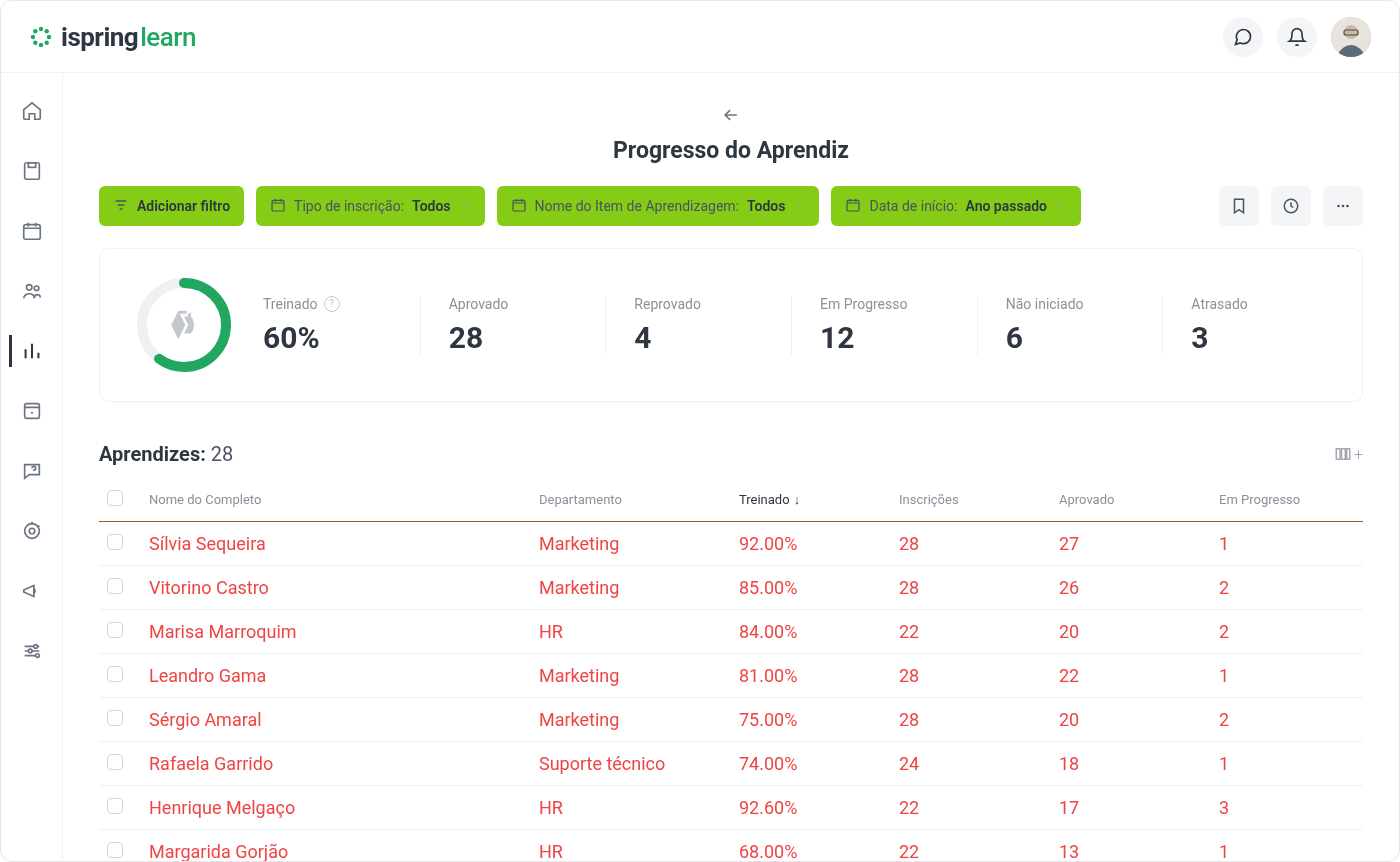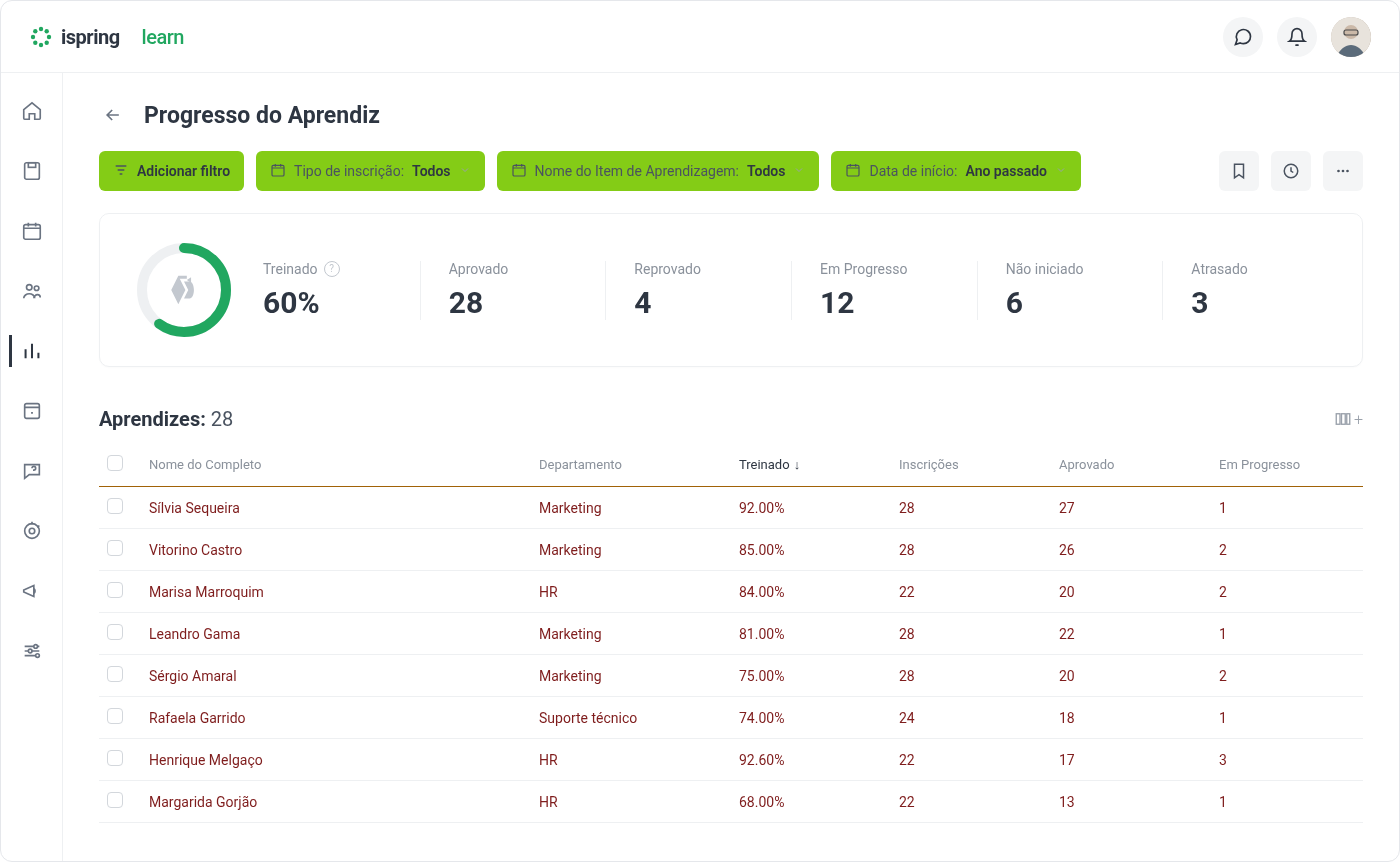--- a/index.html
+++ b/index.html
@@ -1,37 +1,37 @@
 <!DOCTYPE html>
 <html><head>
 <meta charset="utf-8">
 <style>
 * { margin: 0; padding: 0; box-sizing: border-box; }
 body { font-family: -apple-system, BlinkMacSystemFont, "Segoe UI", Roboto, Helvetica, Arial, sans-serif; background: #fff; color: #2e3642; width: 1400px; height: 862px; overflow: hidden; border: 1px solid #e5e7eb; border-radius: 12px; }
 
 
 .topbar { height: 72px; display: flex; align-items: center; justify-content: space-between; padding: 0 28px; border-bottom: 1px solid #eef0f2; }
-.logo { display: flex; align-items: center; gap: 2px; font-size: 20px; font-weight: 600; letter-spacing: -0.5px; }
+.logo { display: flex; align-items: center; gap: 2px; font-size: 26px; font-weight: 600; letter-spacing: -0.5px; }
 .logo-icon { display: inline-flex; color: #21a760; margin-right: 6px; }
 .logo-ispring { color: #2e3642; font-weight: 700; }
-.logo-learn { color: #21a760; font-weight: 500; margin-left: 20px; }
+.logo-learn { color: #21a760; font-weight: 500; }
 .topbar-actions { display: flex; align-items: center; gap: 14px; }
 .icon-btn { width: 40px; height: 40px; border-radius: 50%; background: #f4f5f6; display: flex; align-items: center; justify-content: center; cursor: pointer; color: #2e3642; }
 .avatar { width: 40px; height: 40px; border-radius: 50%; background: linear-gradient(135deg,#d8cfc6,#b8a998); display: flex; align-items: center; justify-content: center; overflow: hidden; }
 .avatar svg { width: 40px; height: 40px; }
 
 
 .body { display: flex; height: calc(100% - 72px); }
 .sidenav { width: 62px; border-right: 1px solid #eef0f2; display: flex; flex-direction: column; align-items: center; padding-top: 22px; gap: 28px; }
 .sidenav-item { width: 42px; height: 32px; display: flex; align-items: center; justify-content: center; color: #6b7482; cursor: pointer; border-left: 3px solid transparent; margin-left: -3px; }
 .sidenav-item.active { color: #2e3642; border-left-color: #2e3642; font-weight: 600; }
 
 .main { flex: 1; padding: 28px 36px 0 36px; overflow: auto; }
 
-.page-header { display: flex; align-items: center; gap: 17px; margin-bottom: 22px; }
+.page-header { display: flex; align-items: center; gap: 8px; margin-bottom: 22px; flex-direction: column; }
 .back-btn { width: 28px; height: 28px; display: flex; align-items: center; justify-content: center; color: #6b7482; cursor: pointer; }
 .page-title { font-size: 23px; font-weight: 700; color: #2e3642; }
 
 .filters { display: flex; gap: 12px; flex-wrap: wrap; align-items: center; margin-bottom: 22px; }
 .filter-btn { height: 40px; background: #84cc16; border-radius: 6px; display: flex; align-items: center; padding: 0 14px; gap: 8px; font-size: 14px; color: #4a5360; cursor: pointer; white-space: nowrap; }
 .filter-btn .value { color: #2e3642; font-weight: 600; }
 .filter-btn .chev { color: #9aa1ab; }
 .filter-spacer { flex: 1; }
 .icon-square { width: 40px; height: 40px; background: #f4f5f6; border-radius: 6px; display: flex; align-items: center; justify-content: center; color: #4a5360; cursor: pointer; }
 
@@ -48,21 +48,21 @@
 
 .table-header-row { display: flex; align-items: center; justify-content: space-between; margin-bottom: 14px; }
 .table-title { font-size: 20px; color: #2e3642; }
 .table-title .count { font-weight: 400; color: #4a5360; }
 .table-title .label { font-weight: 700; }
 .columns-btn { color: #9aa1ab; cursor: pointer; display: flex; align-items: center; gap: 2px; font-size: 14px; }
 
 .table { width: 100%; border-collapse: collapse; }
 .table th { text-align: left; font-size: 13px; font-weight: 400; color: #8a919b; padding: 10px 8px 12px; border-bottom: 1px solid #a16207; }
 .table th.sorted { color: #2e3642; }
-.table td { font-size: 14px; color: #7f1d1d; padding: 11px 8px; border-bottom: 1px solid #eef0f2; }
+.table td { font-size: 18px; color: #ef4444; padding: 11px 8px; border-bottom: 1px solid #eef0f2; }
 .checkbox { width: 16px; height: 16px; border: 1.5px solid #d3d7dc; border-radius: 4px; display: inline-block; }
 .sort-arrow { margin-left: 4px; font-size: 13px; }
 
 .col-check { width: 42px; }
 .col-name { width: 390px; }
 .col-dept { width: 200px; }
 .col-trained { width: 160px; }
 .col-enroll { width: 160px; }
 .col-approved { width: 160px; }
 .col-inprog { width: auto; }

